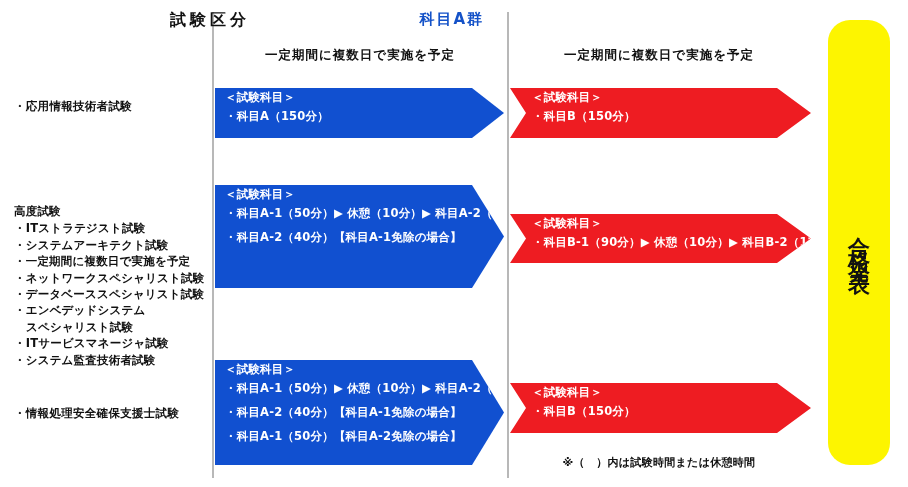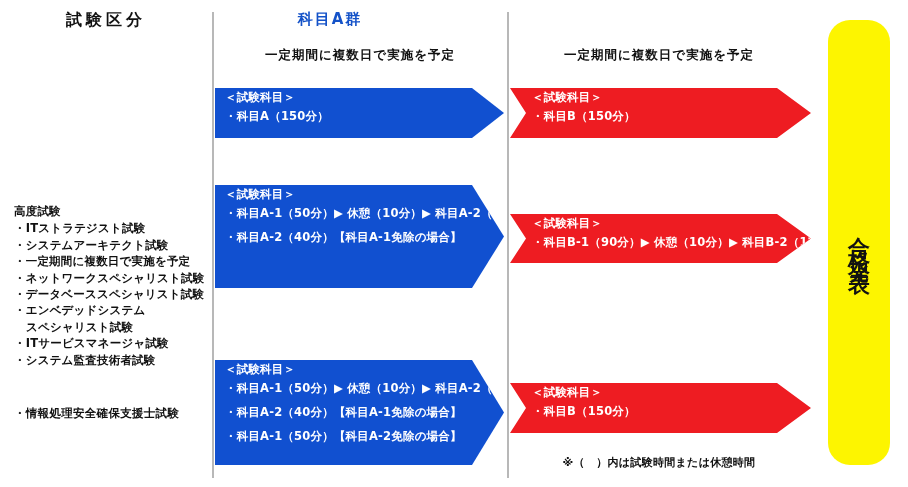--- a/index.html
+++ b/index.html
@@ -30,24 +30,25 @@
     position: absolute;
     width: 2px;
     background: #b8b8b8;
   }
   .vrule.r1 { left: 212px; top: 12px; height: 466px; }
   .vrule.r2 { left: 507px; top: 12px; height: 466px; }
 
   
   .col-head {
     position: absolute;
-    text-align: center;
+    text-align: right;
     font-weight: bold;
     font-size: 15px;
     letter-spacing: 1px;
+    padding-left: 38px;
   }
   .head-left {
     left: 0px; top: 10px; width: 212px;
     font-size: 16px;
     letter-spacing: 4px;
     color: #111111;
   }
   .head-a {
     left: 214px; top: 10px; width: 232px;
     color: #1452c8;
@@ -178,20 +179,21 @@
 <div class="canvas">
 
   <div class="vrule r1"></div>
   <div class="vrule r2"></div>
 
   <div class="col-head head-left">試験区分</div>
   <div class="col-head head-a">科目A群</div>
   <div class="sub-head sub-a">一定期間に複数日で実施を予定</div>
   <div class="sub-head sub-b">一定期間に複数日で実施を予定</div>
 
+  <div class="left-label lbl-ap">・応用情報技術者試験</div>
 
   <div class="adv-block">
     <div class="adv-title">高度試験</div>
     <div class="adv-item">・ITストラテジスト試験</div>
     <div class="adv-item">・システムアーキテクト試験</div>
     <div class="adv-item">・一定期間に複数日で実施を予定</div>
     <div class="adv-item">・ネットワークスペシャリスト試験</div>
     <div class="adv-item">・データベーススペシャリスト試験</div>
     <div class="adv-item">・エンベデッドシステム</div>
     <div class="adv-cont">スペシャリスト試験</div>

